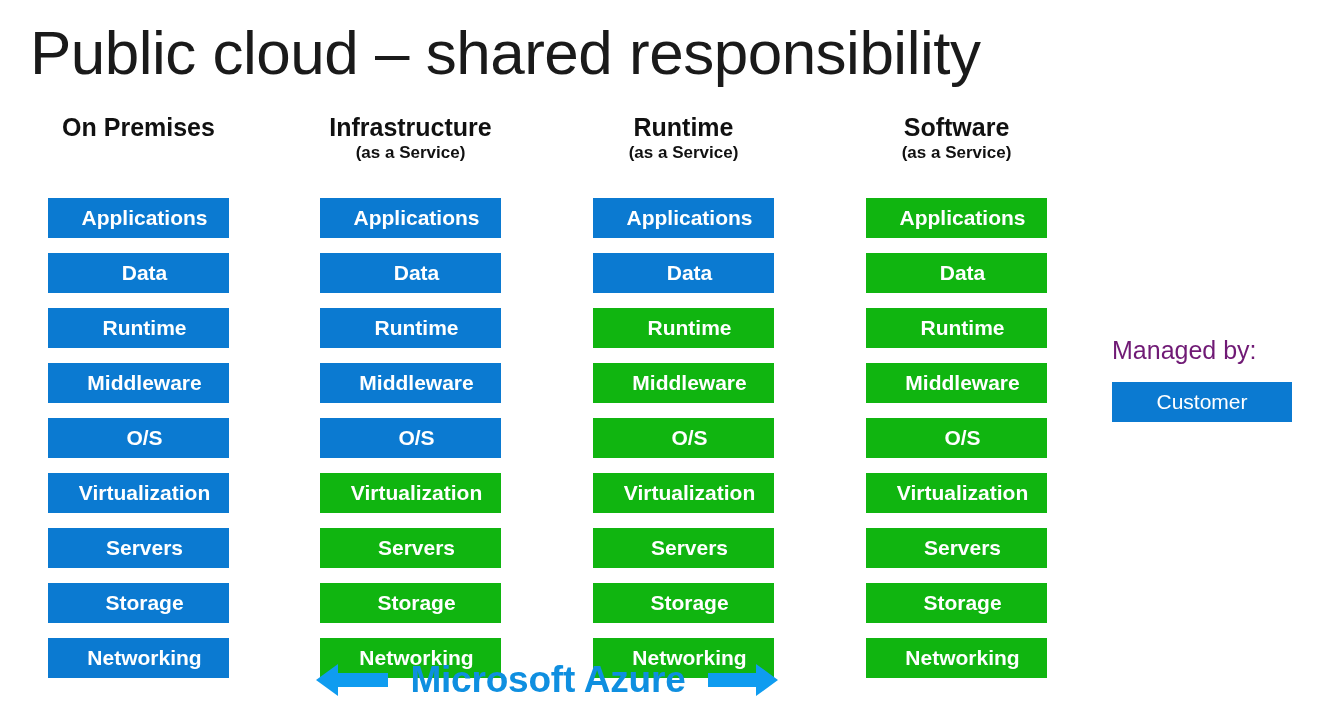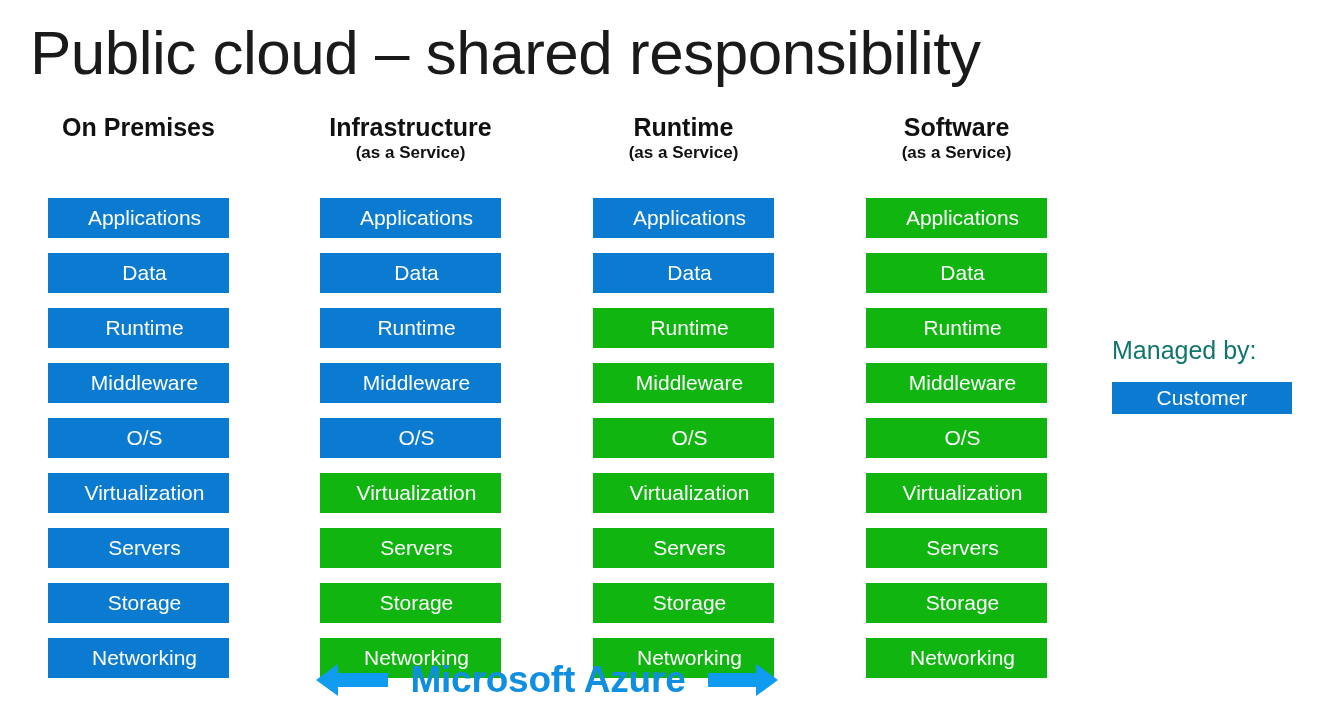--- a/index.html
+++ b/index.html
@@ -66,47 +66,47 @@
   }
   .layer-box {
     width: 181px;
     height: 40px;
     margin-bottom: 15px;
     display: flex;
     align-items: center;
     justify-content: center;
     color: #ffffff;
     font-size: 21px;
-    font-weight: 400;
+    font-weight: 700;
     line-height: 40px;
     box-sizing: border-box;
     white-space: nowrap;
     padding-left: 12px;
   }
   .layer-box:last-child { margin-bottom: 0; }
   .fill-customer { background: #0B7AD1; }
   .fill-vendor   { background: #10B510; }
 
   
   #legend {
     position: absolute;
     left: 1112px;
     top: 334px;
     width: 190px;
   }
   #legend-title {
     font-size: 25px;
     font-weight: 400;
-    color: #0f766e;
+    color: #701a75;
     line-height: 32px;
     white-space: nowrap;
   }
   .legend-box {
     width: 180px;
-    height: 32px;
+    height: 40px;
     margin-top: 16px;
     display: flex;
     align-items: center;
     justify-content: center;
     color: #ffffff;
     font-size: 21px;
     line-height: 40px;
     box-sizing: border-box;
     white-space: nowrap;
   }

